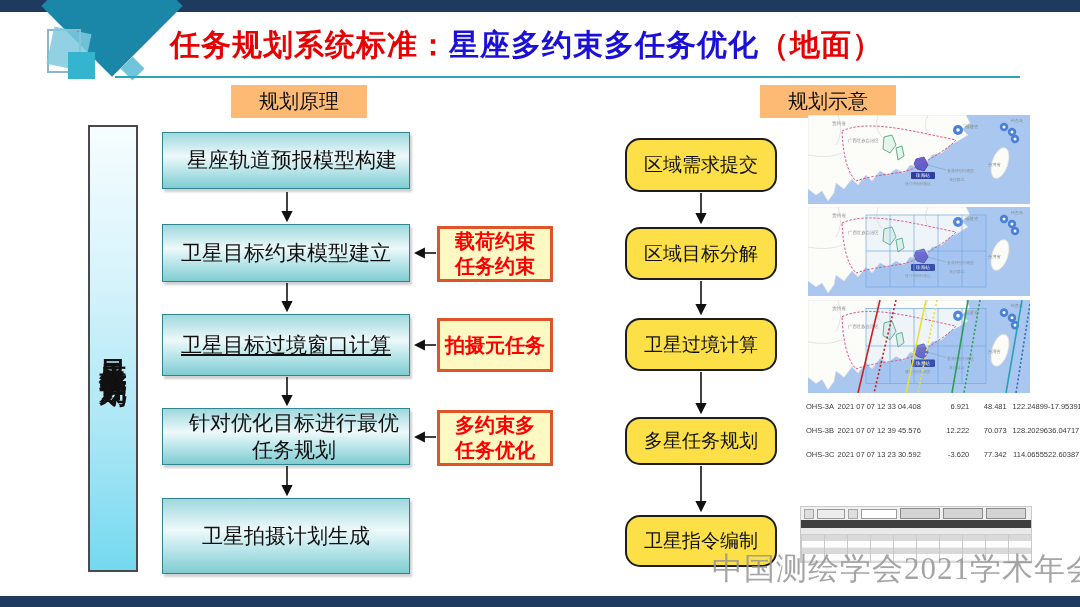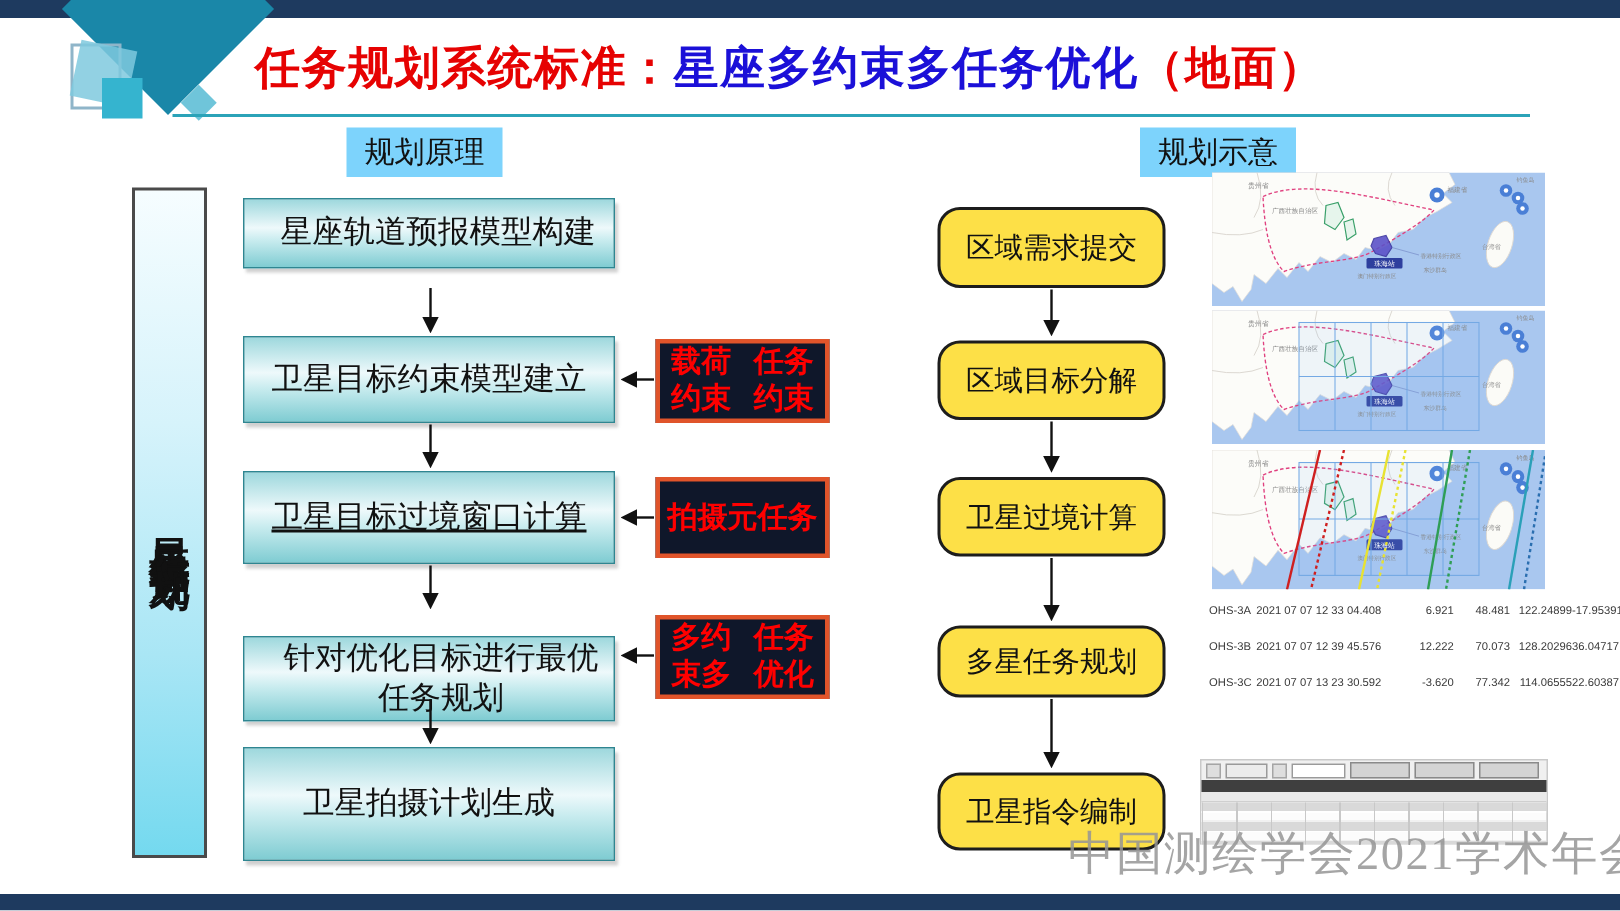--- a/index.html
+++ b/index.html
@@ -15,43 +15,43 @@
   
   .deco-diamond{left:62px;top:-44px;width:100px;height:100px;background:#1a87a8;transform:rotate(45deg);}
   .deco-outline{left:47px;top:29px;width:30px;height:40px;border:2px solid #8fb5c9;background:transparent;}
   .deco-sq1{left:50px;top:30px;width:38px;height:38px;background:#7fc9de;transform:rotate(12deg);opacity:.85;}
   .deco-sq2{left:68px;top:52px;width:27px;height:27px;background:#35b4cf;}
   .deco-sq3{left:124px;top:60px;width:17px;height:17px;background:#6fc5da;transform:rotate(45deg);}
 
   .page-title{left:170px;top:25px;width:760px;font-size:30px;font-weight:bold;letter-spacing:1px;white-space:nowrap;}
   .t-red{color:#e60202;} .t-blue{color:#1b10d8;}
 
-  .section-label{background:#7dd3fc;color:#111;font-size:20px;padding:3px 12px;font-weight:500;}
+  .section-label{background:#fdba74;color:#111;font-size:20px;padding:3px 28px;font-weight:500;}
   .label-left{left:231px;top:85px;}
   .label-right{left:760px;top:85px;}
 
   
   .sidebar{left:88px;top:125px;width:50px;height:447px;border:2px solid #4a4a4a;box-sizing:border-box;
     background:linear-gradient(180deg,#f6fdff 0%,#d6f3fb 35%,#a9e6f5 70%,#74d9ef 100%);
     display:flex;align-items:center;justify-content:center;}
   .sidebar span{writing-mode:vertical-rl;text-orientation:upright;font-size:27px;font-weight:600;color:#111;letter-spacing:3px;}
 
   
   .tealbox{left:162px;width:248px;box-sizing:border-box;border:1px solid #2e8691;
     background:linear-gradient(180deg,#9ed8dd 0%,#eef9fb 42%,#c9ecef 60%,#7fccd2 100%);
     box-shadow:2px 3px 2px rgba(150,150,150,.45);
     display:flex;align-items:center;justify-content:center;text-align:center;
     font-size:21px;color:#111;line-height:1.25;padding:2px 8px;}
-  .b1{top:132px;height:47px;padding-left:20px;} .b2{top:224px;height:58px;} .b3{top:314px;height:62px;text-decoration:underline;}
-  .b4{top:424px;height:57px;padding-left:24px;} .b5{top:498px;height:76px;}
-
-  
-  .yellow{left:437px;width:116px;box-sizing:border-box;background:#0f172a;border:3px solid #e0542a;
+  .b1{top:132px;height:57px;padding-left:20px;} .b2{top:224px;height:58px;} .b3{top:314px;height:62px;text-decoration:underline;}
+  .b4{top:408px;height:57px;padding-left:24px;} .b5{top:498px;height:76px;}
+
+  
+  .yellow{left:437px;width:116px;box-sizing:border-box;background:#fef9c3;border:3px solid #e0542a;
     color:#ff0000;font-weight:bold;font-size:20px;line-height:1.25;
-    display:flex;flex-direction:row;align-items:center;justify-content:center;text-align:center;}
+    display:flex;flex-direction:column;align-items:center;justify-content:center;text-align:center;}
   .y1{top:226px;height:56px;} .y2{top:318px;height:54px;} .y3{top:410px;height:56px;}
 
   
   .whitebox{left:625px;width:152px;box-sizing:border-box;background:#fde047;border:2px solid #1d1d1d;border-radius:15px;
     display:flex;align-items:center;justify-content:center;font-size:19px;color:#111;}
   .r1{top:138px;height:54px;} .r2{top:227px;height:53px;} .r3{top:318px;height:53px;}
   .r4{top:417px;height:48px;} .r5{top:515px;height:52px;}
 
   
   .map{left:808px;width:222px;display:block;}

